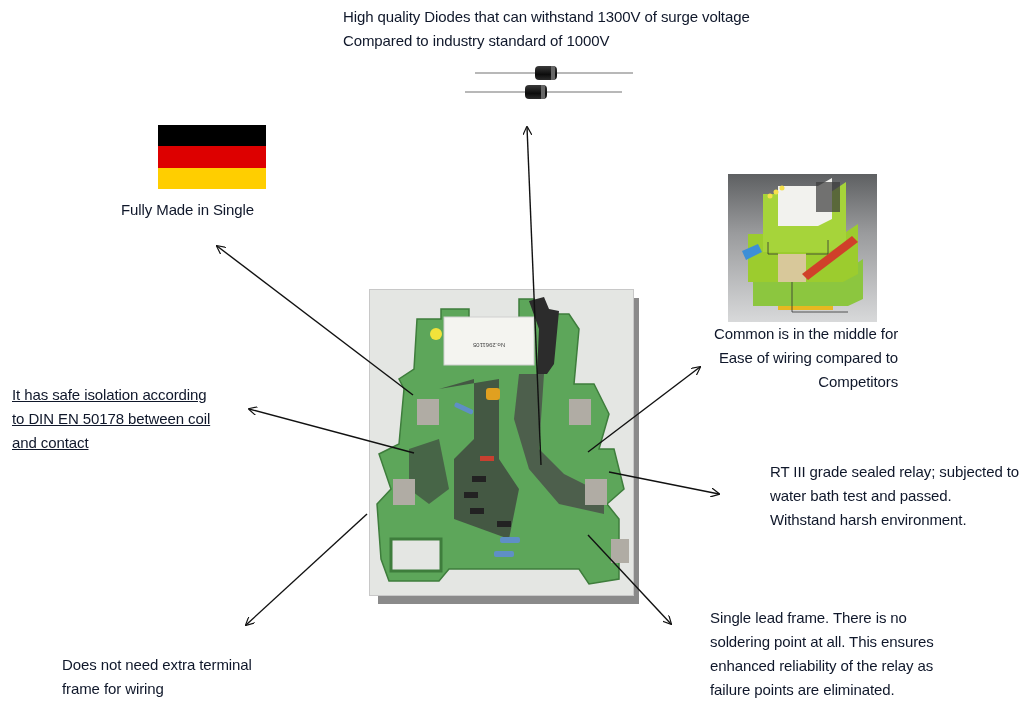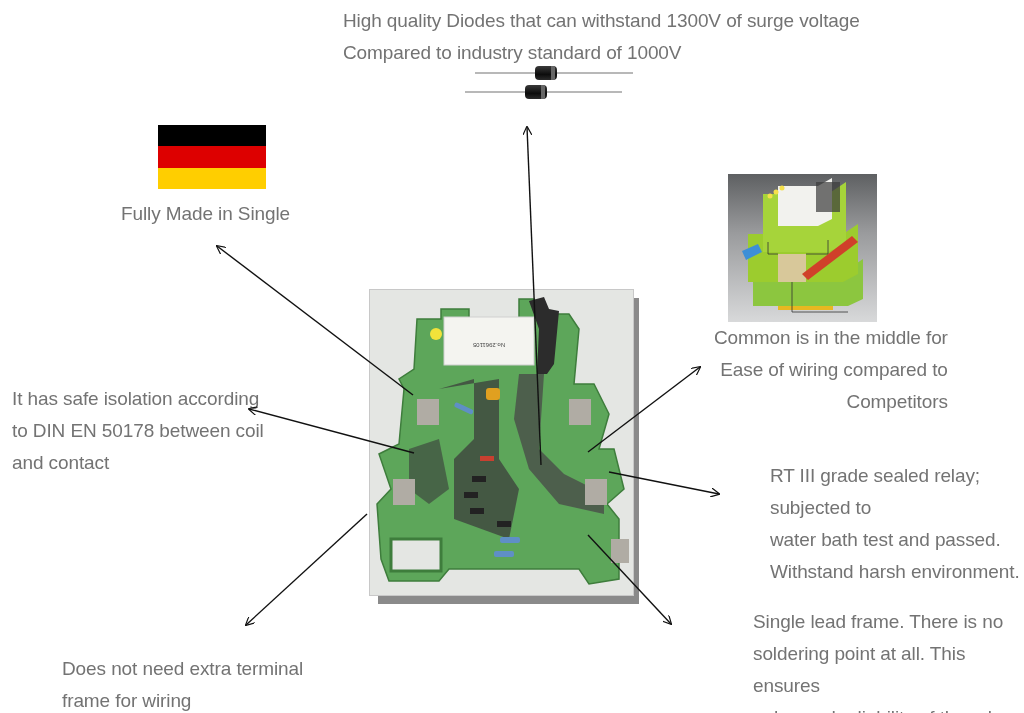--- a/index.html
+++ b/index.html
@@ -1,18 +1,18 @@
 <!DOCTYPE html>
 <html><head>
 <meta charset="utf-8">
 <style>
   html, body { margin:0; padding:0; background:#ffffff; }
   body { width:1024px; height:713px; position:relative; overflow:hidden;
          font-family:"Liberation Sans", "DejaVu Sans", sans-serif; color:#1f1f1f; }
-  .txt { position:absolute; font-size:19px; line-height:32px; white-space:pre-line; color:#737373; letter-spacing:-0.1px; }
+  .txt { position:absolute; font-size:15px; line-height:24px; white-space:pre-line; color:#0f172a; letter-spacing:-0.1px; }
   #arrows { position:absolute; left:0; top:0; width:1024px; height:713px; pointer-events:none; }
   .flag { position:absolute; left:158px; top:125px; width:108px; height:64px; }
   .flag div { height:33.33%; }
   .pcb-wrap { position:absolute; left:369px; top:289px; }
   .pcb-shadow { position:absolute; left:9px; top:9px; width:261px; height:306px; background:#8a8a8a; }
   .pcb-bg { position:absolute; left:0; top:0; width:263px; height:305px; background:#e4e6e3; border:1px solid #c8c8c8; }
   .relay-img { position:absolute; left:728px; top:174px; width:149px; height:148px;
                background:linear-gradient(180deg,#5e6062 0%, #9a9b9d 40%, #d8d9da 100%); }
   .diode { position:absolute; height:2px; background:#b8b8b8; }
   .diode .body { position:absolute; top:-6px; height:14px; width:22px; border-radius:4px;
@@ -21,27 +21,27 @@
 </style>
 </head>
 <body>
 
 <div class="txt" style="left:343px; top:5px;">High quality Diodes that can withstand 1300V of surge voltage
 Compared to industry standard of 1000V</div>
 <div class="txt" style="left:121px; top:198px;">Fully Made in Single</div>
 <div class="txt" style="left:714px; top:322px;text-align:right;">Common is in the middle for
 Ease of wiring compared to
 Competitors</div>
-<div class="txt" style="left:12px; top:383px;">It has safe isolation according
+<div class="txt" style="left:12px; top:383px;text-decoration:underline;">It has safe isolation according
 to DIN EN 50178 between coil
 and contact</div>
 <div class="txt" style="left:770px; top:460px;">RT III grade sealed relay; subjected to
 water bath test and passed.
 Withstand harsh environment.</div>
-<div class="txt" style="left:710px; top:606px;margin-left:43px;">Single lead frame. There is no
+<div class="txt" style="left:710px; top:606px;">Single lead frame. There is no
 soldering point at all. This ensures
 enhanced reliability of the relay as
 failure points are eliminated.</div>
 <div class="txt" style="left:62px; top:653px;">Does not need extra terminal
 frame for wiring</div>
 
 <div>
   <div class="diode" style="left:475px; top:72px; width:158px;">
     <div class="body" style="left:60px;">
         <div class="band"></div>

